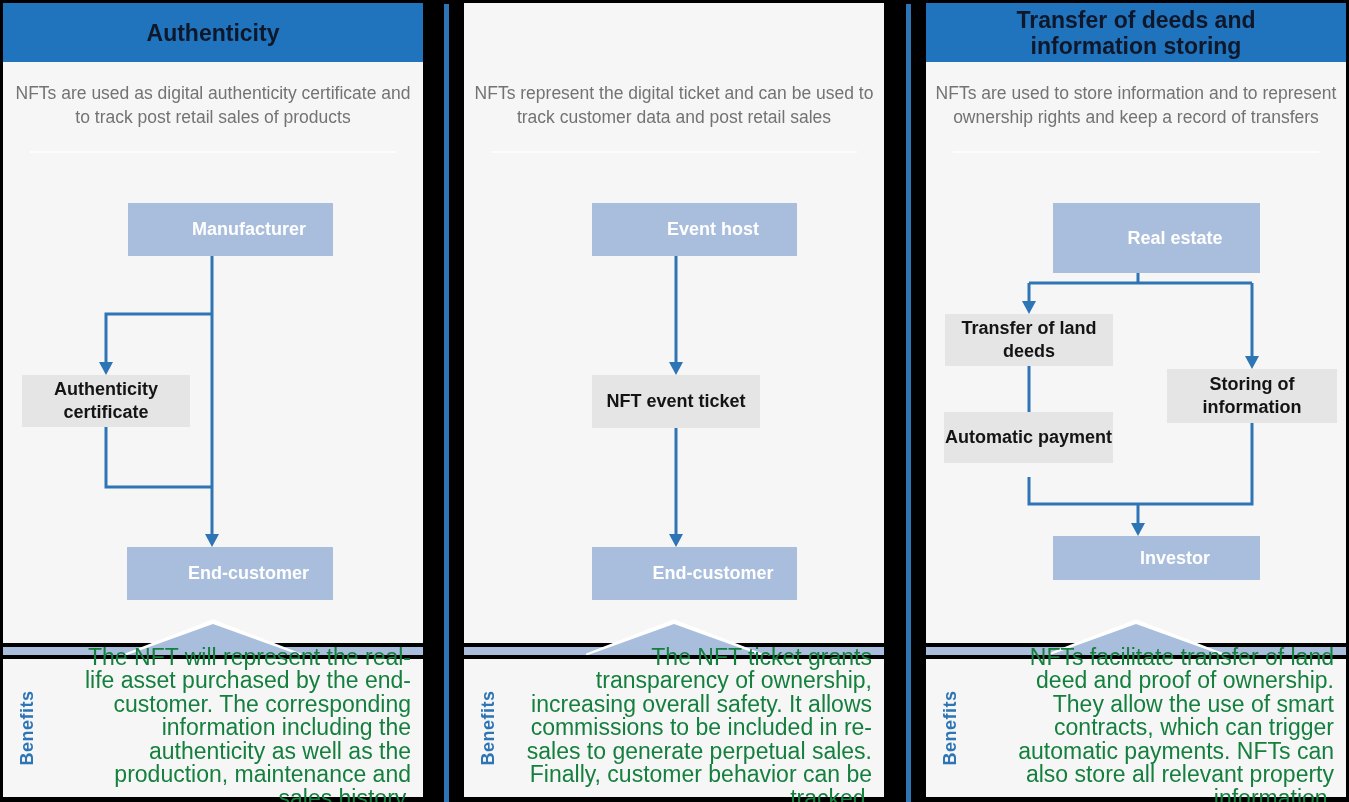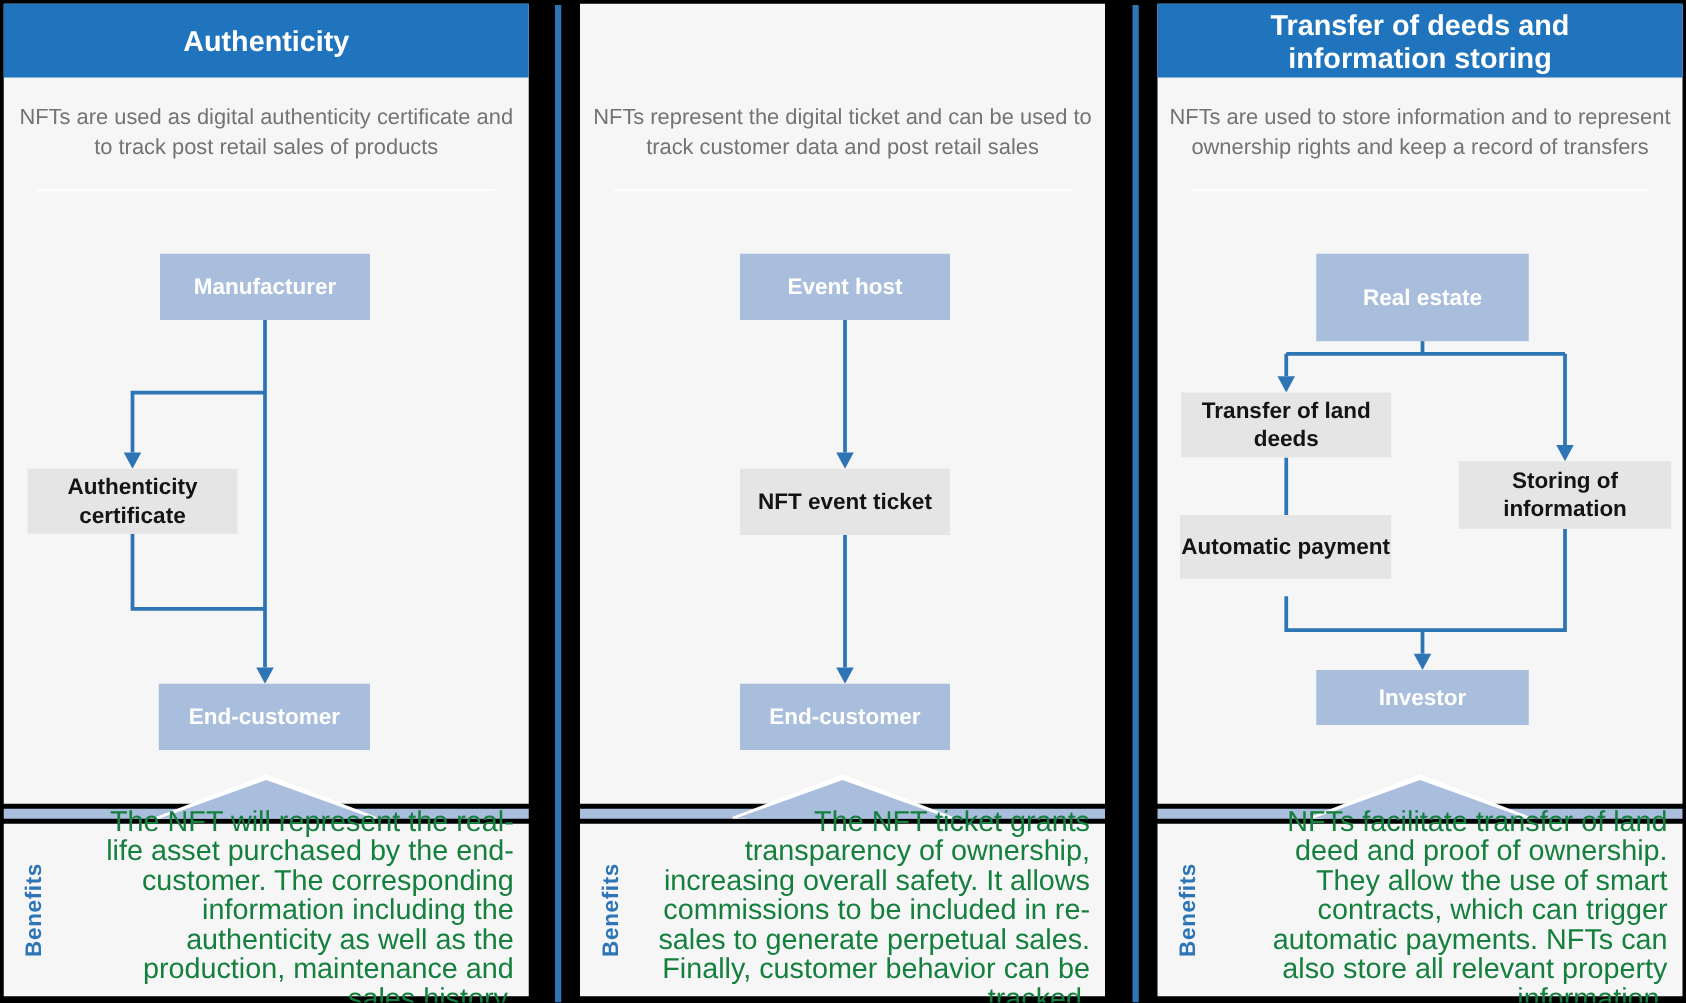--- a/index.html
+++ b/index.html
@@ -21,40 +21,40 @@
   .card{
     position:absolute;left:0;top:3px;width:420px;height:640px;
     background:#f6f6f7;
   }
   .col-header{
     position:absolute;left:0;top:0;width:420px;height:59px;
     background:#1f74bd;
     display:flex;align-items:center;justify-content:center;
   }
   .col-title{
-    margin:0;color:#ffffff;font-size:23px;font-weight:bold;
+    margin:0;color:#0f172a;font-size:23px;font-weight:bold;
     text-align:center;line-height:26px;padding:0 42px;
   }
   .col-desc{
     position:absolute;left:8px;right:8px;top:78px;margin:0;
     color:#737373;font-size:17.5px;line-height:24px;text-align:center;
   }
   .rule{
     position:absolute;left:27px;right:27px;top:148px;height:2px;
     background:#fdfdfd;
   }
   .connectors{position:absolute;left:0;top:0;}
   .connectors path{stroke:#2e75b6;stroke-width:3;fill:none;}
   .connectors polygon{fill:#2e75b6;}
   .node{
     position:absolute;
     display:flex;align-items:center;justify-content:center;
     text-align:center;font-weight:bold;font-size:18px;line-height:23px;
   }
-  .node.blue{background:#a9bedd;color:#ffffff;}
+  .node.blue{background:#a9bedd;color:#ffffff;padding-left:37px;}
   .node.gray{background:#e6e5e5;color:#141414;}
   .accent-bar{
     position:absolute;left:0;top:647px;width:420px;height:8px;
     background:#a9bedd;
   }
   .chevron{
     position:absolute;left:50%;margin-left:-88px;top:616px;
   }
   .benefits{
     position:absolute;left:0;top:659px;width:420px;height:138px;

